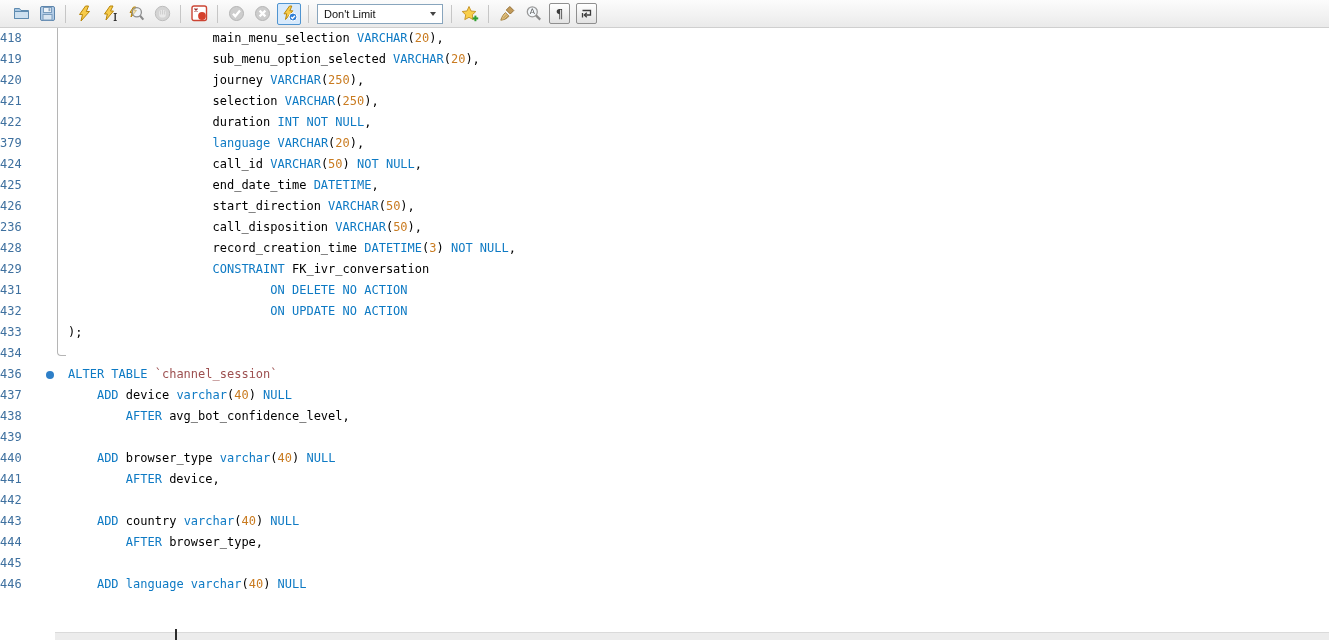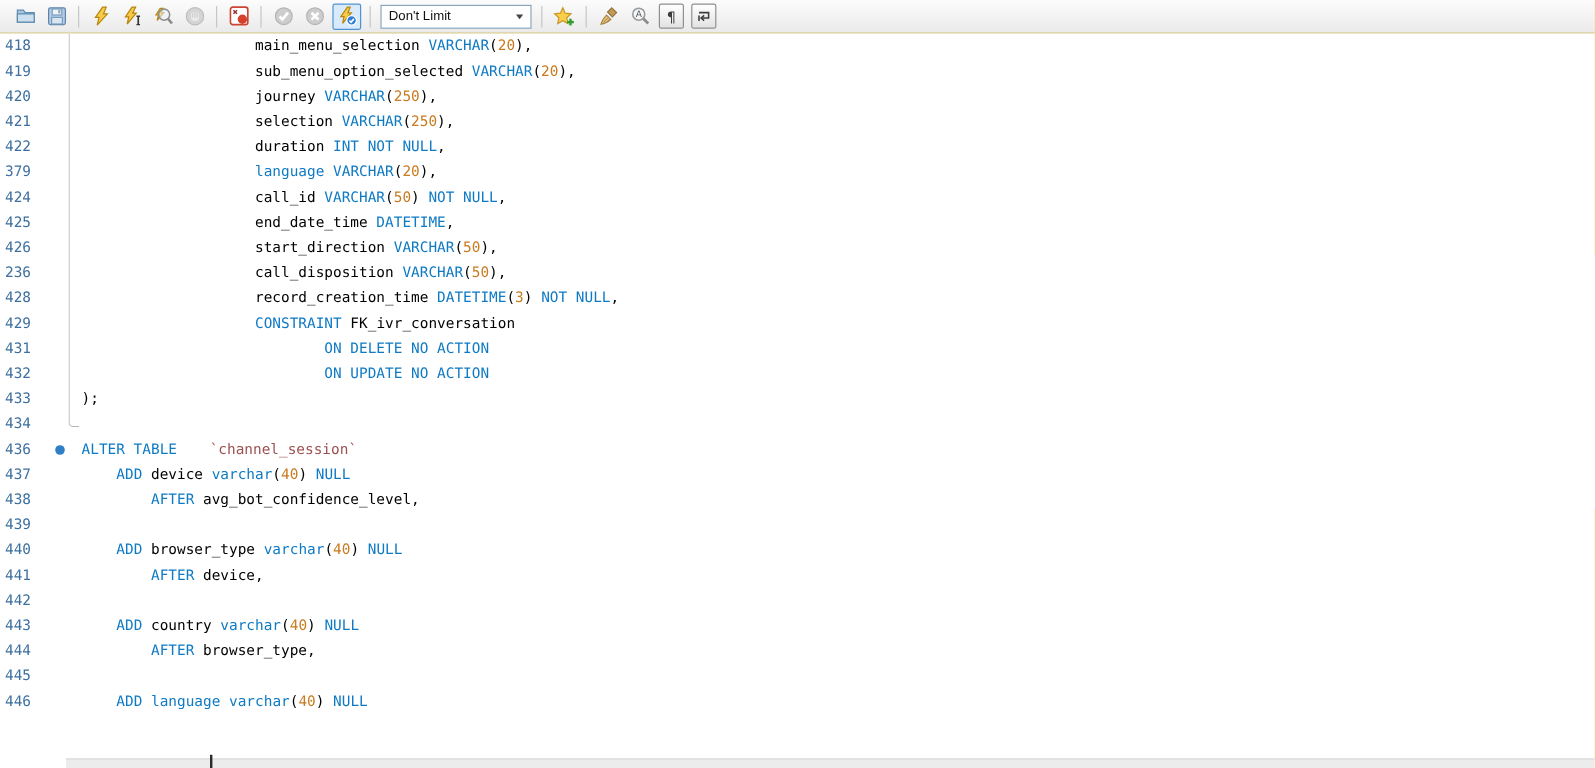--- a/index.html
+++ b/index.html
@@ -24,31 +24,31 @@
          font-size:11px;color:#111;flex:0 0 auto;}
   .combo .val{flex:1 1 auto;white-space:nowrap;}
   .combo .arrow{width:0;height:0;border-left:3.5px solid transparent;
                 border-right:3.5px solid transparent;border-top:4px solid #444;}
 
   
   .editor{position:absolute;left:0;top:28px;width:1329px;height:612px;background:#fff;
           font-family:"DejaVu Sans Mono","Liberation Mono",monospace;font-size:12px;}
   .rows{position:absolute;left:0;top:0;right:0;}
   .row{display:flex;height:21px;line-height:21px;align-items:stretch;}
-  .ln{width:30px;text-align:center;color:var(--c-line-number,#3e709f);flex:0 0 auto;
+  .ln{width:30px;text-align:left;color:var(--c-line-number,#3e709f);flex:0 0 auto;
       font-size:12px;}
   .mg{width:28px;flex:0 0 auto;position:relative;}
   .dot{position:absolute;left:16px;top:6.5px;width:8px;height:8px;border-radius:50%;
        background:var(--c-statement-marker,#2e7fc8);}
   .codetext{white-space:pre;padding-left:10px;flex:0 0 auto;color:var(--c-plain,#000);}
   .tok-pl{color:var(--c-plain,#000);}
   .tok-kw{color:var(--c-keyword,#0e7ac4);}
   .tok-nm{color:var(--c-number,#c97b20);text-align:right;}
   .tok-cm{color:var(--c-comment,#55a2d6);}
-  .tok-qi{color:var(--c-quoted-identifier,#9d5050);margin-left:20px;}
+  .tok-qi{color:var(--c-quoted-identifier,#9d5050);}
 
   .fold-guide{position:absolute;left:57px;top:0;width:8px;height:327px;
               border-left:1px solid #b5b5b5;border-bottom:1px solid #b5b5b5;
               border-bottom-left-radius:4px;pointer-events:none;}
   .caret{position:absolute;left:175px;top:601px;width:2px;height:11px;background:#2b2b2b;z-index:6;}
   .hscroll{position:absolute;left:55px;right:0;bottom:0;height:7px;background:#ececec;
            border-top:1px solid #dadada;z-index:5;}
 </style>
 </head>
 <body>

